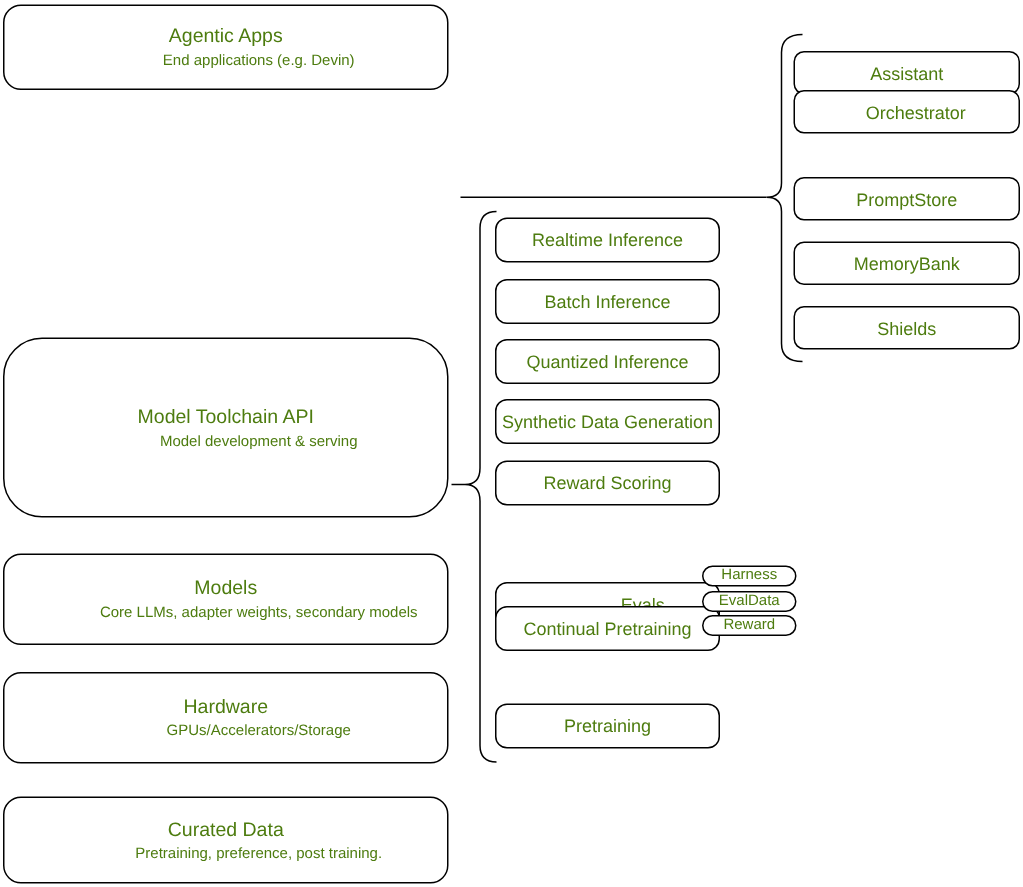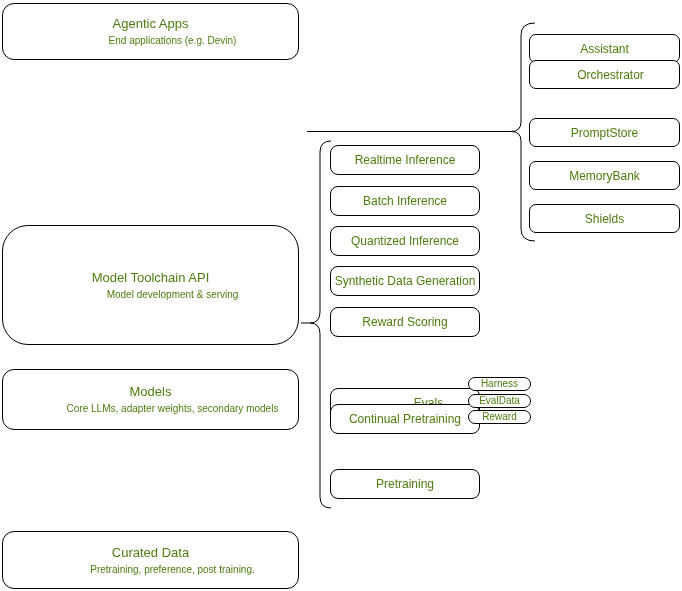--- a/index.html
+++ b/index.html
@@ -107,20 +107,24 @@
   <div class="box stack-box r26" style="top:225px; height:120px;">
     <div class="stack-title">Model Toolchain API</div>
     <div class="stack-subtitle">Model development &amp; serving</div>
   </div>
 
   <div class="box stack-box r12" style="top:369px; height:61px;">
     <div class="stack-title">Models</div>
     <div class="stack-subtitle">Core LLMs, adapter weights, secondary models</div>
   </div>
 
+  <div class="box stack-box r12" style="top:448px; height:61px;">
+    <div class="stack-title">Hardware</div>
+    <div class="stack-subtitle">GPUs/Accelerators/Storage</div>
+  </div>
 
   <div class="box stack-box r12" style="top:531px; height:58px;">
     <div class="stack-title">Curated Data</div>
     <div class="stack-subtitle">Pretraining, preference, post training.</div>
   </div>
 
   <div class="box mid-box" style="top:145px;">
     <span>Realtime Inference</span>
   </div>
   <div class="box mid-box" style="top:186px;">

